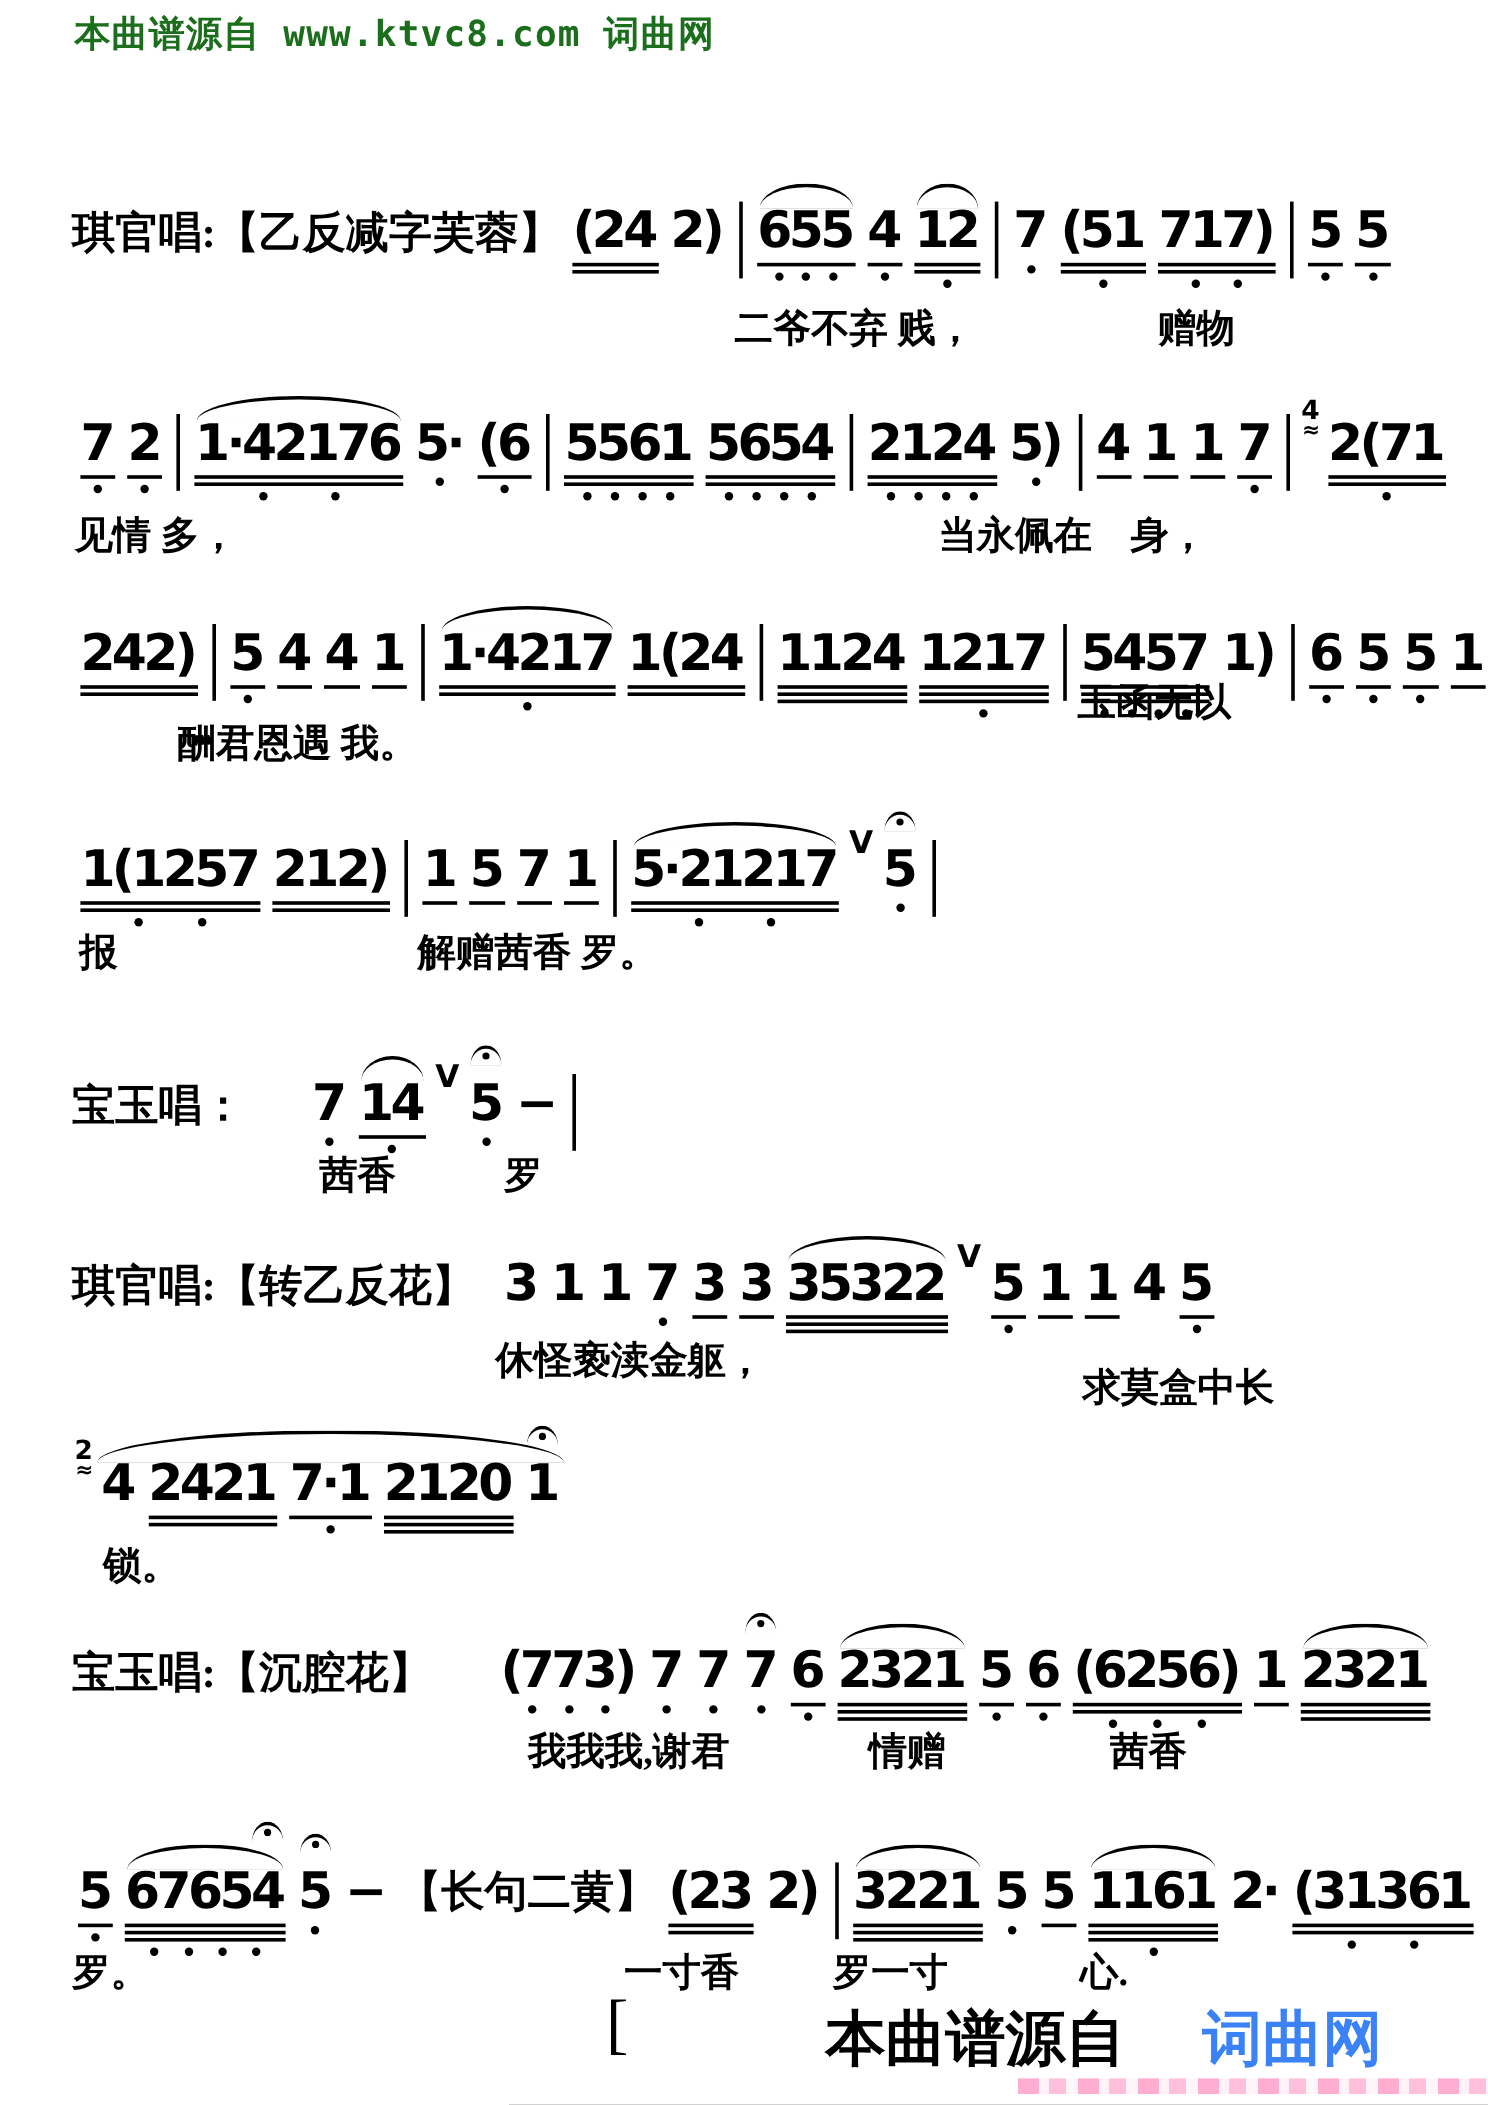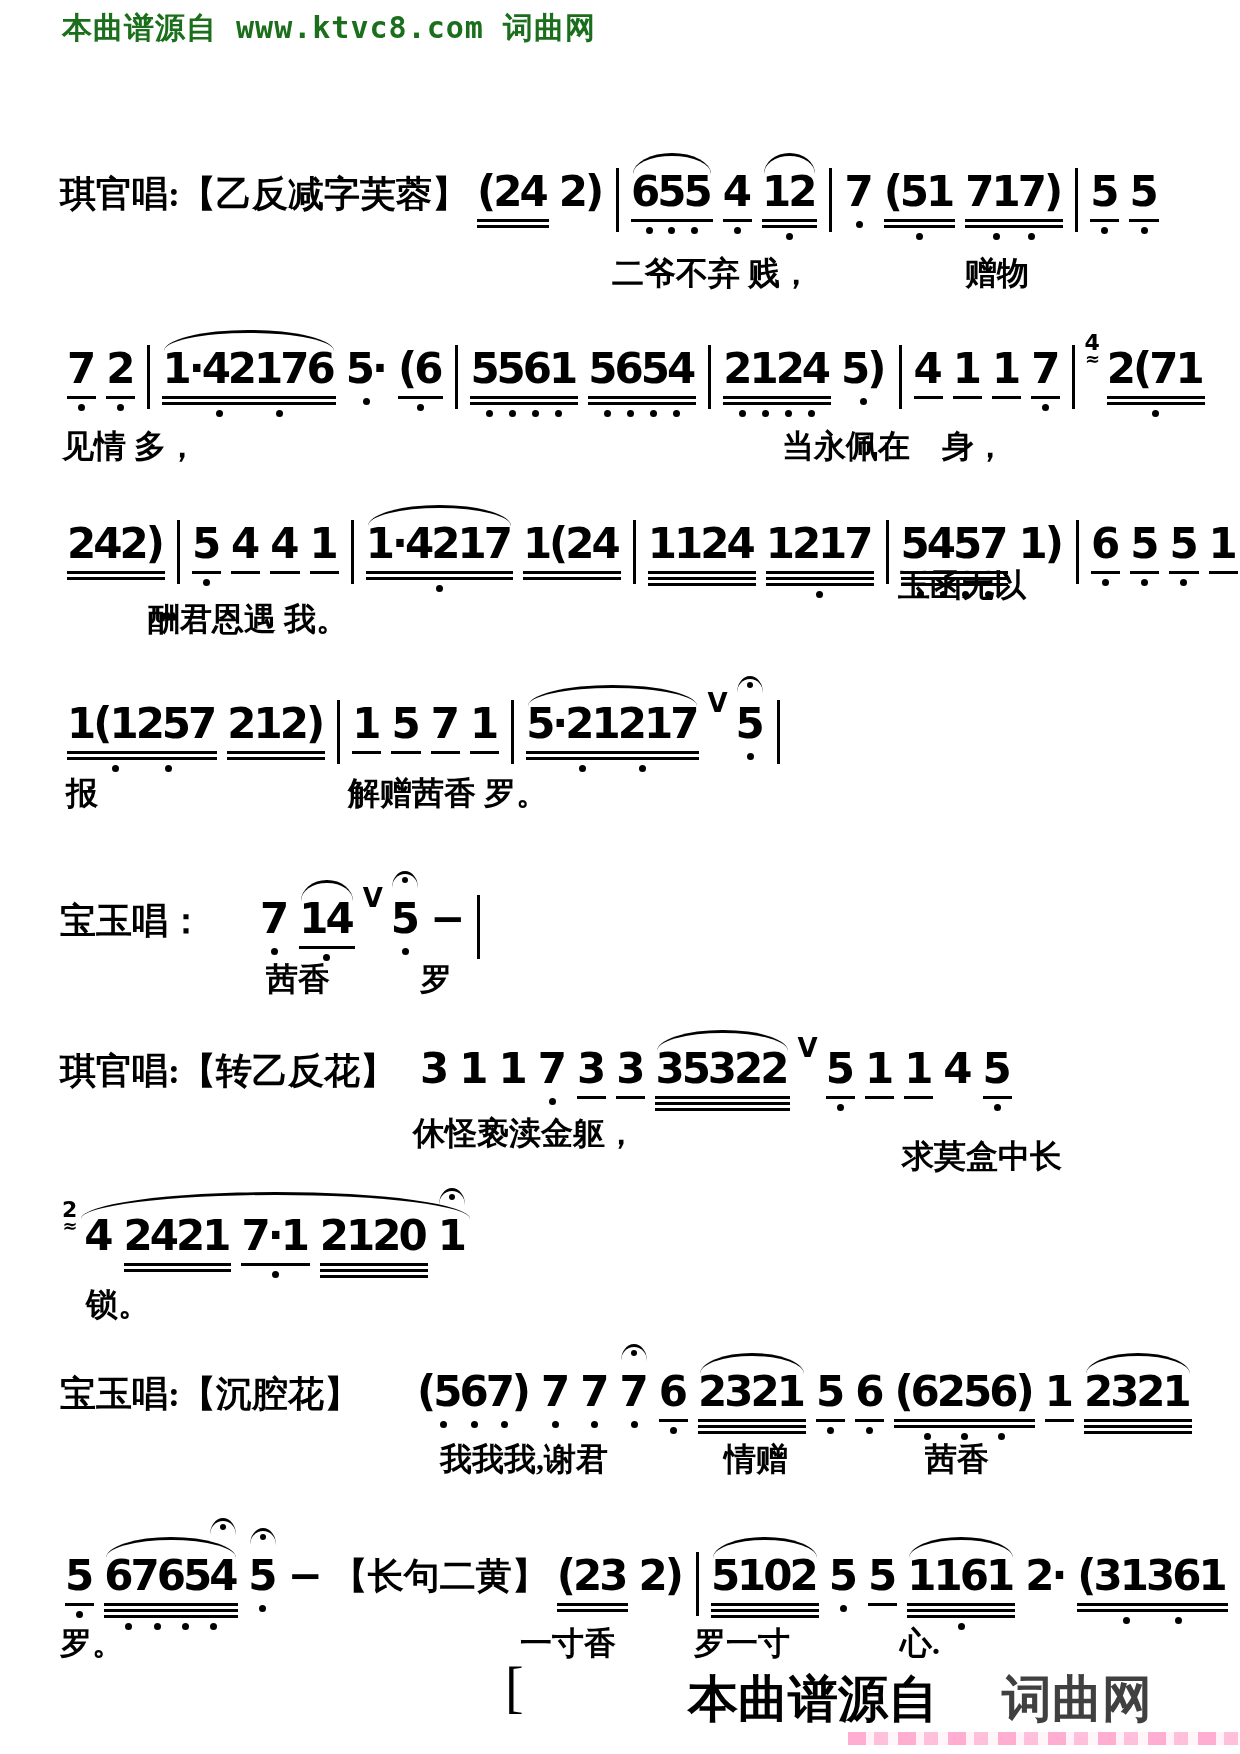--- a/index.html
+++ b/index.html
@@ -652,21 +652,21 @@
               <div class="note">
                 <div class="num">1</div>
                 <div class="ferm ctr">
                   <i></i>
                 </div>
               </div>
             </div>
           </div>
         </div><div class="lyric" style="left: 86px; top: 1283px;">锁。</div></div><div class="sysgrp"><div class="role-label" style="left: 60px; top: 1370px;">宝玉唱:【沉腔花】</div><div class="notes-row" style="left: 412px; top: 1368px;">
           <div class="note">
-            <div class="num">(567)</div>
+            <div class="num">(773)</div>
             <div class="dots">
               <i></i>
               <i></i>
               <i></i>
             </div>
           </div>
           <div class="note">
             <div class="num">7</div>
             <div class="dots">
               <i></i>
@@ -797,21 +797,21 @@
               <div></div>
               <div></div>
             </div>
           </div>
           <div class="note">
             <div class="num">2)</div>
           </div>
           <div class="bar"></div>
           <div class="note">
             <div class="slur"></div>
-            <div class="num">5102</div>
+            <div class="num">3221</div>
             <div class="uls">
               <div></div>
               <div></div>
               <div></div>
             </div>
           </div>
           <div class="note">
             <div class="num">5</div>
             <div class="dots">
               <i></i>
@@ -846,15 +846,15 @@
             </div>
             <div class="dots">
               <i></i>
               <i></i>
             </div>
           </div>
         </div><div class="lyric" style="left: 60px; top: 1622px;">罗。</div><div class="lyric" style="left: 520px; top: 1622px;">一寸香</div><div class="lyric" style="left: 694px; top: 1622px;">罗一寸</div><div class="lyric" style="left: 900px; top: 1622px;">心.</div></div></div>
 
   <div class="footer-bracket">[</div>
   <div class="footer-black">本曲谱源自</div>
-  <div class="footer-pink" style="color: #404040; text-align: center;">词曲网</div>
+  <div class="footer-pink" style="color: #3b82f6; text-align: center;">词曲网</div>
   <div class="wmstrip"></div>
 </div>
 
 </body></html>

